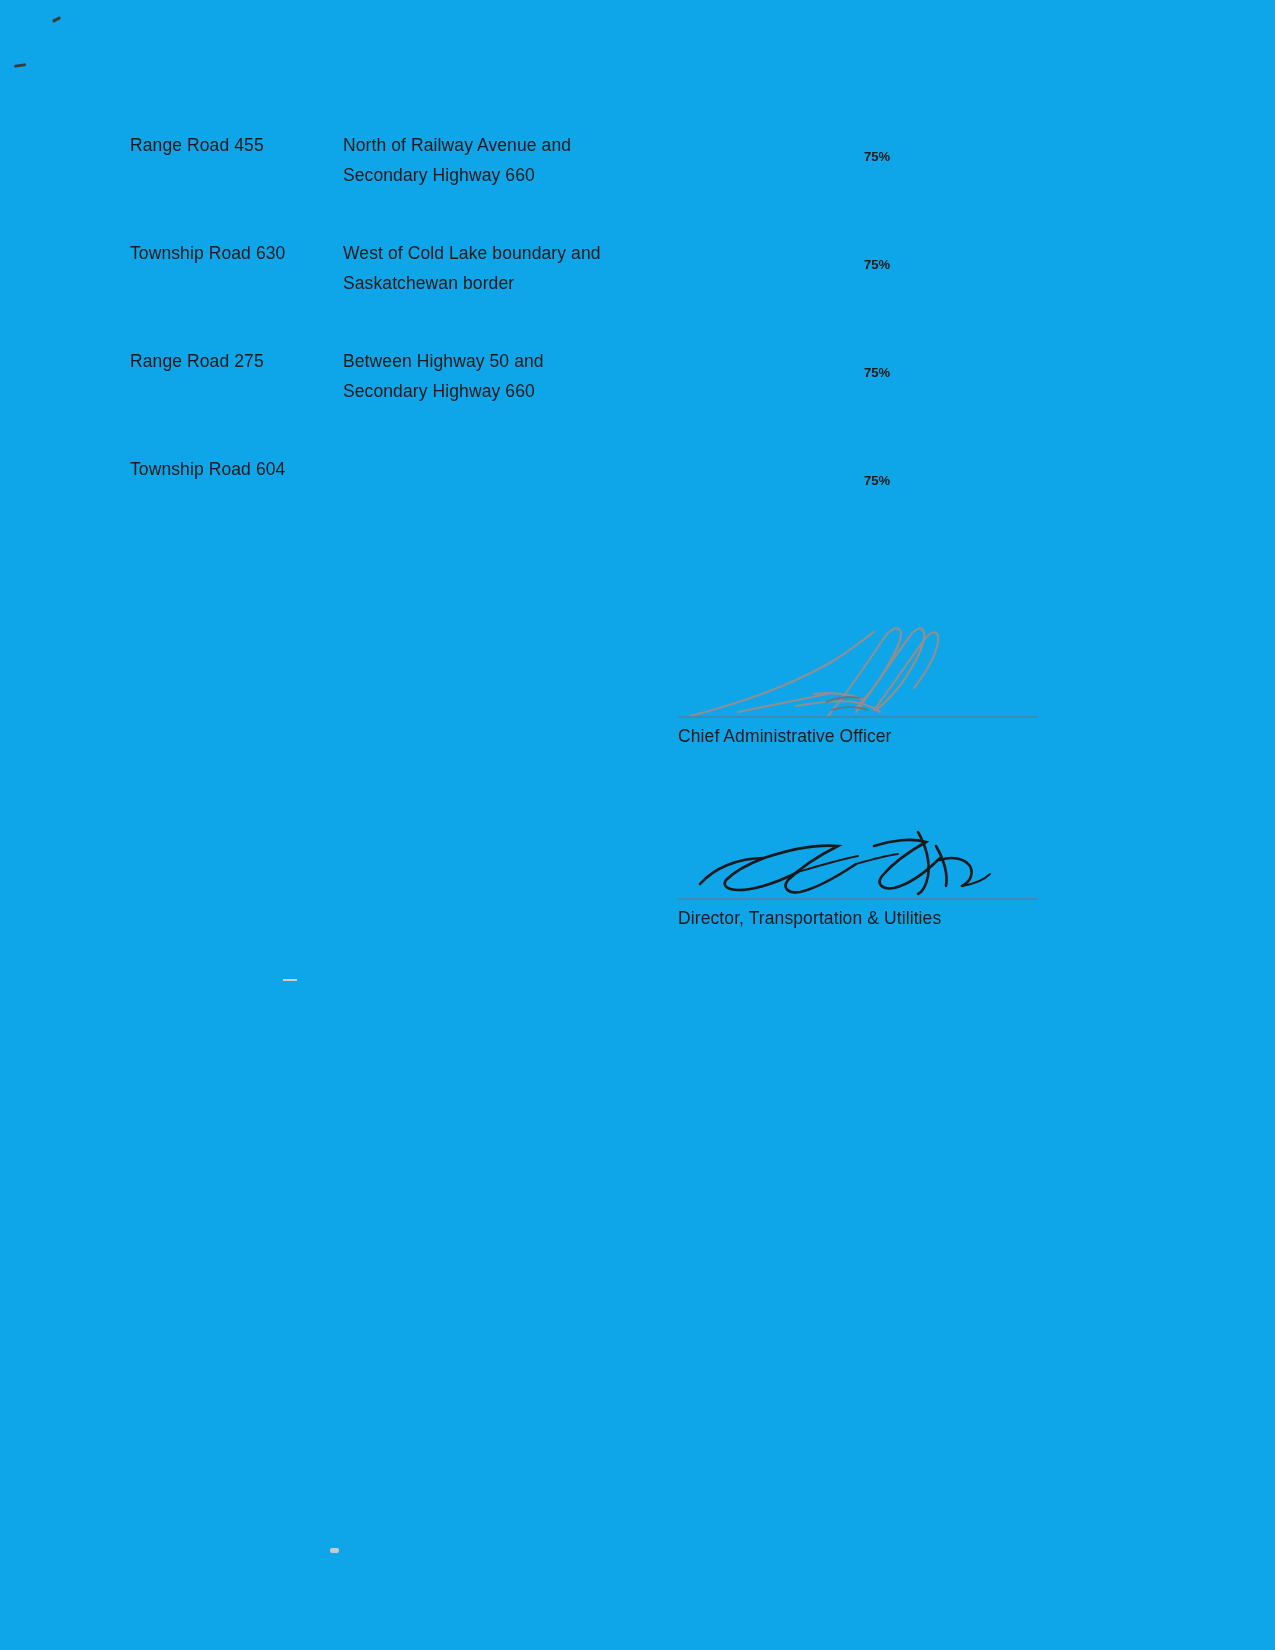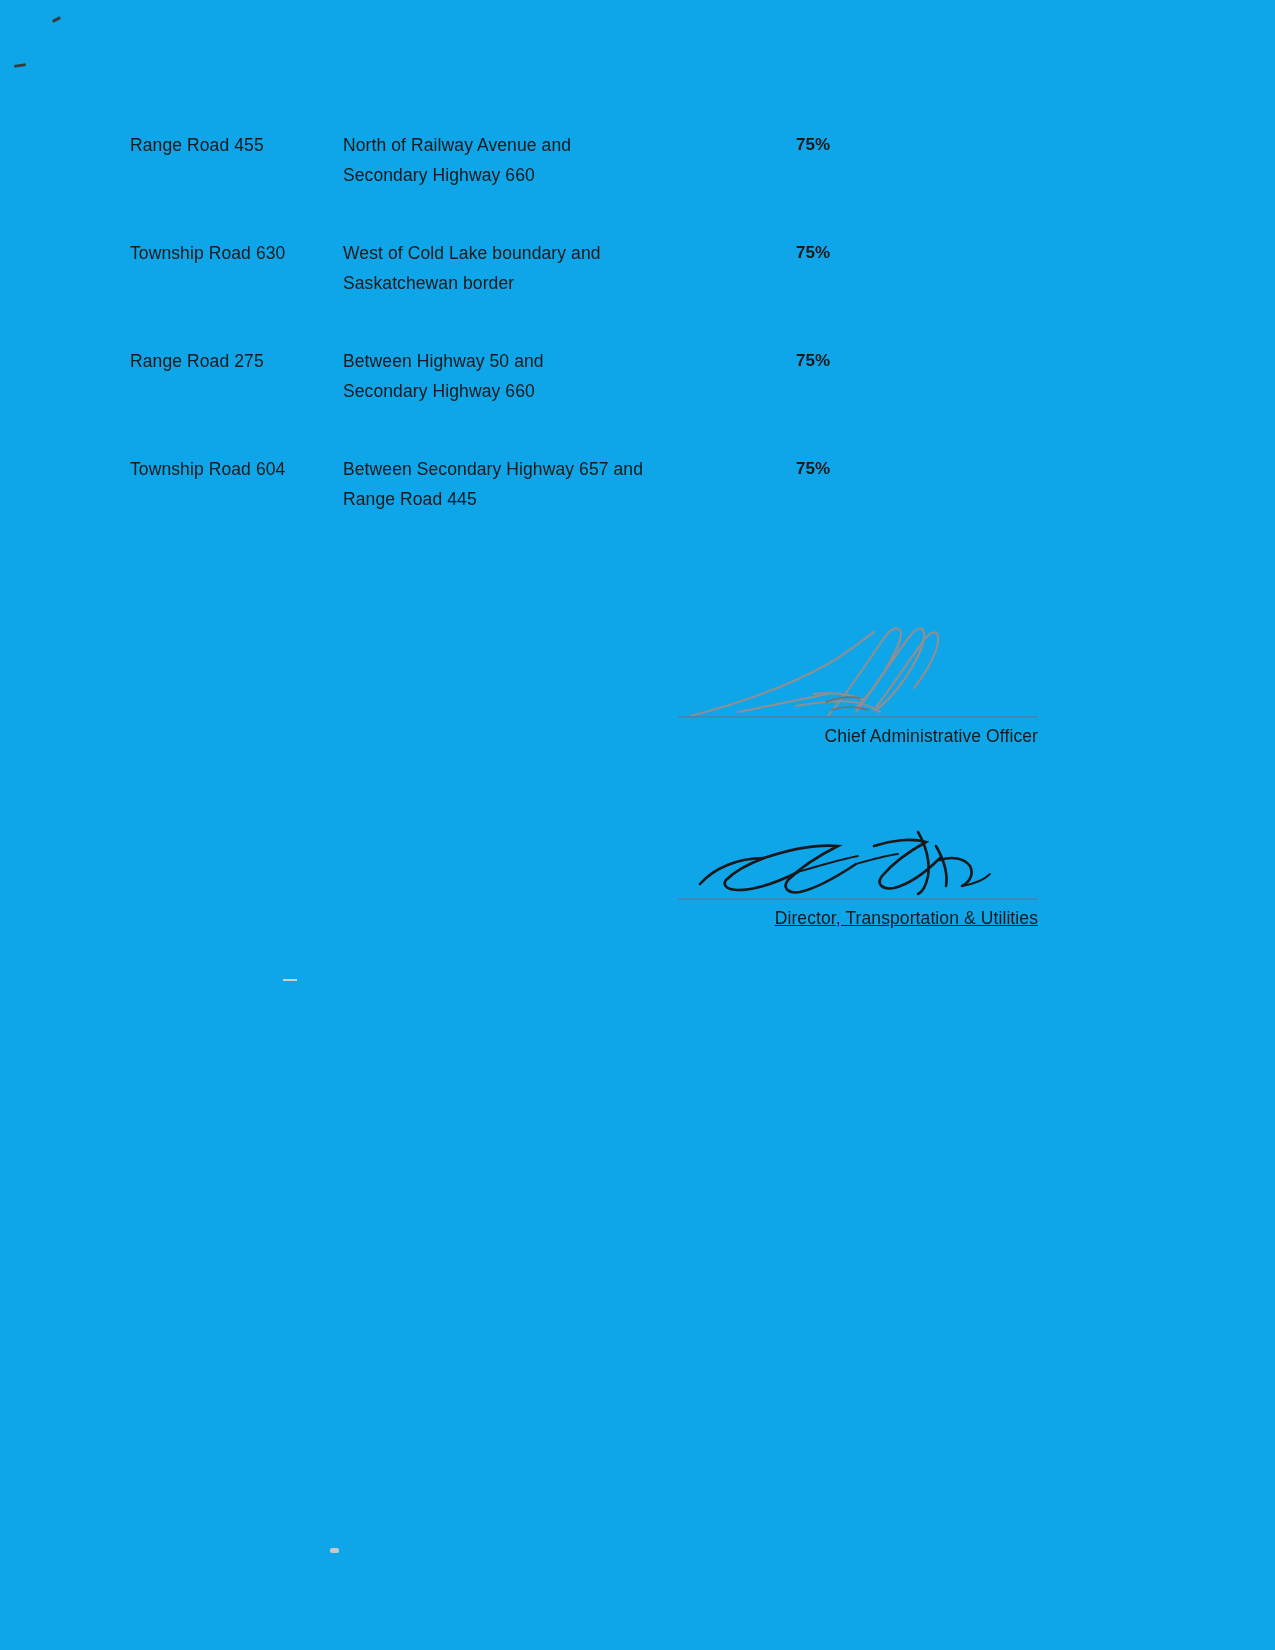--- a/index.html
+++ b/index.html
@@ -82,37 +82,38 @@
   }
   .col-desc {
     width: 425px;
     flex: 0 0 425px;
     font-size: 17.5px;
     line-height: 30px;
     letter-spacing: 0.1px;
   }
   .col-pct {
     flex: 1 1 auto;
-    font-size: 17px;
+    font-size: 13px;
     line-height: 30px;
     font-weight: bold;
-    text-align: left;
+    text-align: right;
     padding-left: 28px;
+    margin-top: 12px;
   }
   .desc-line { display: block; }
 
   .row-hamlet .col-pct { padding-left: 28px; }
 
   
   .sig-block {
     position: absolute;
     width: 360px;
   }
   .sig-block-cao { left: 678px; top: 618px; }
-  .sig-block-dir { left: 678px; top: 800px; text-decoration: underline; }
+  .sig-block-dir { left: 678px; top: 800px; }
 
   .sig-area {
     position: relative;
     height: 100px;
   }
   .sig-line {
     position: absolute;
     left: 0;
     bottom: 0;
     width: 360px;
@@ -125,21 +126,21 @@
     bottom: -14px;
     width: 360px;
     height: 112px;
     overflow: visible;
     pointer-events: none;
   }
   .sig-caption {
     margin-top: 6px;
     font-size: 17.5px;
     line-height: 24px;
-    text-align: right;
+    text-align: left;
     letter-spacing: 0.1px;
     width: 360px;
   }
 </style>
 </head>
 <body>
 
 <div class="page">
 
   <div class="scan-mark scan-mark-a"></div>
@@ -171,24 +172,20 @@
       <div class="col-road">Range Road 275</div>
       <div class="col-desc">
         <span class="desc-line">Between Highway 50 and</span>
         <span class="desc-line">Secondary Highway 660</span>
       </div>
       <div class="col-pct">75%</div>
     </div>
 
     <div class="row">
       <div class="col-road">Township Road 604</div>
-      <div class="col-desc">
-        <span class="desc-line">Between Secondary Highway 657 and</span>
-        <span class="desc-line">Range Road 445</span>
-      </div>
       <div class="col-pct">75%</div>
     </div>
 
 
   </div>
 
   <div class="sig-block sig-block-cao">
     <div class="sig-area">
       <svg class="sig-ink" viewBox="0 0 360 112">
         <g fill="none" stroke="#8d8f92" stroke-width="2.2" stroke-linecap="round">

